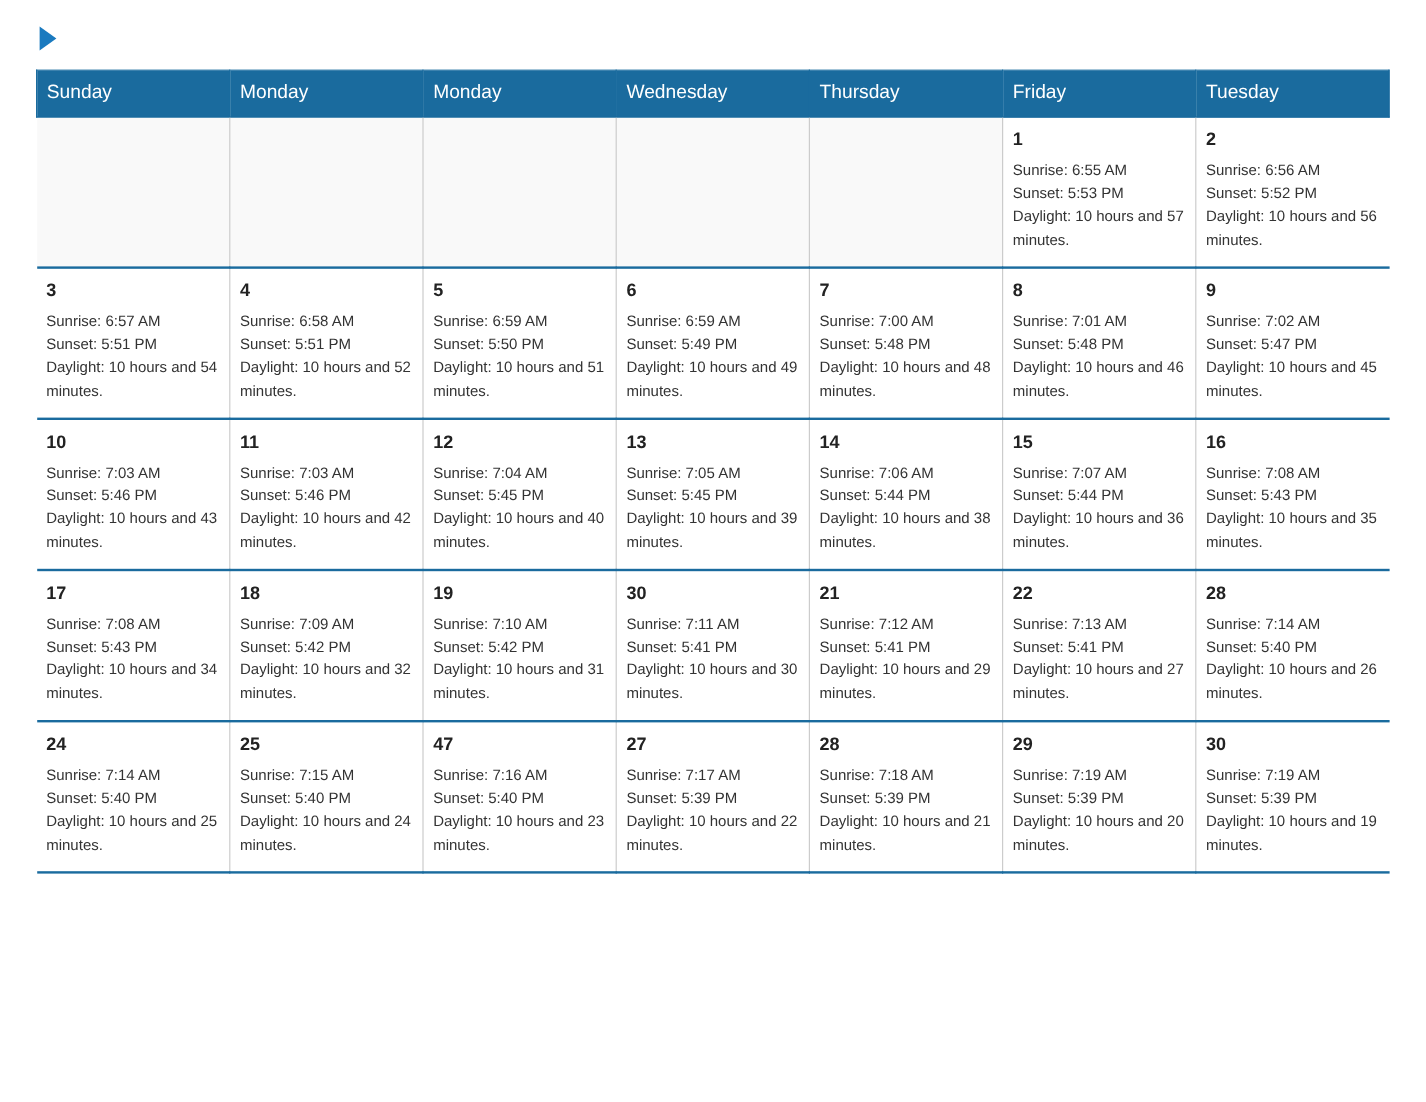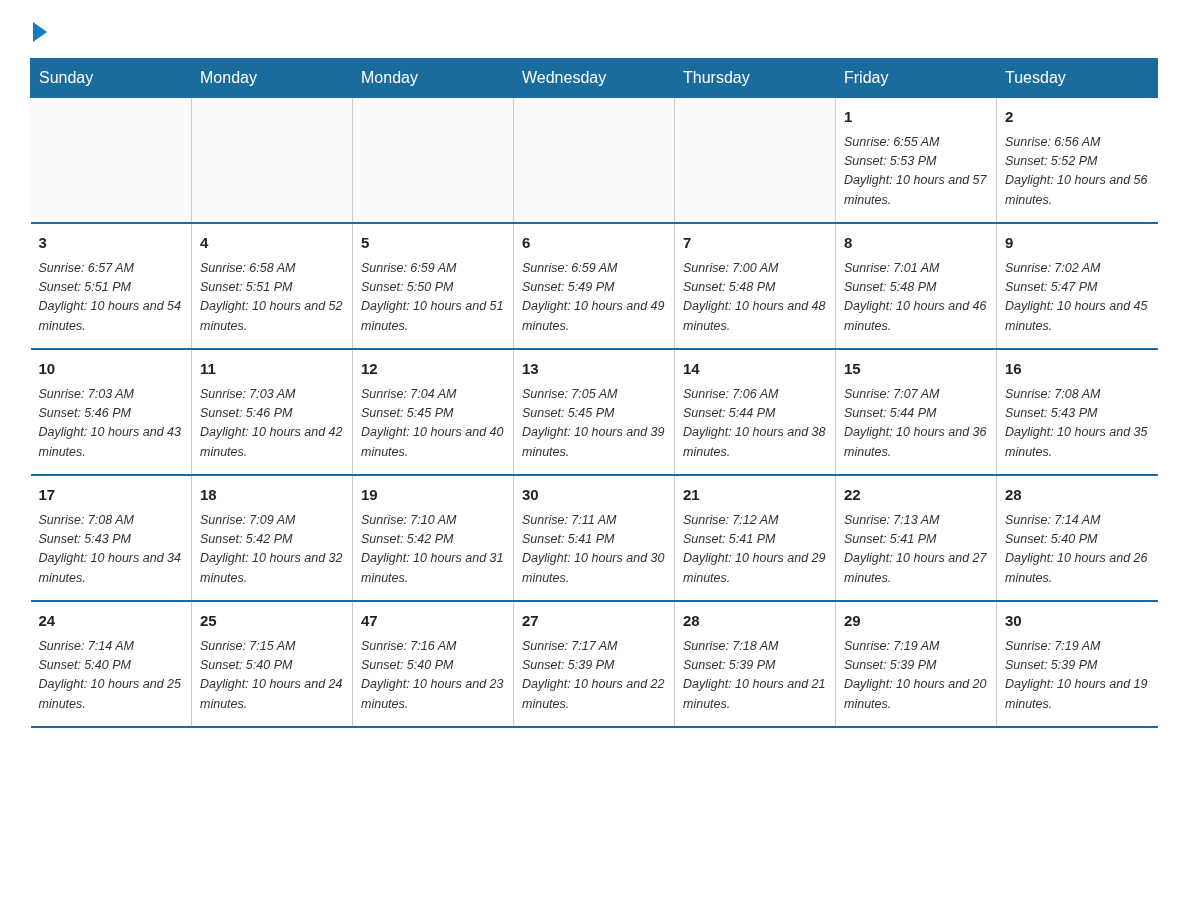--- a/index.html
+++ b/index.html
@@ -95,21 +95,20 @@
     .day-number {
       font-size: 15px;
       font-weight: bold;
       margin-bottom: 4px;
       color: #222;
     }
     .day-info {
       font-size: 12.5px;
       color: #333;
       line-height: 1.55;
-      font-style: italic;
     }
     .empty-cell {
       background: #f9f9f9;
     }
   </style>
 </head>
 <body>
 
 <div class="header">
   <div class="logo">

